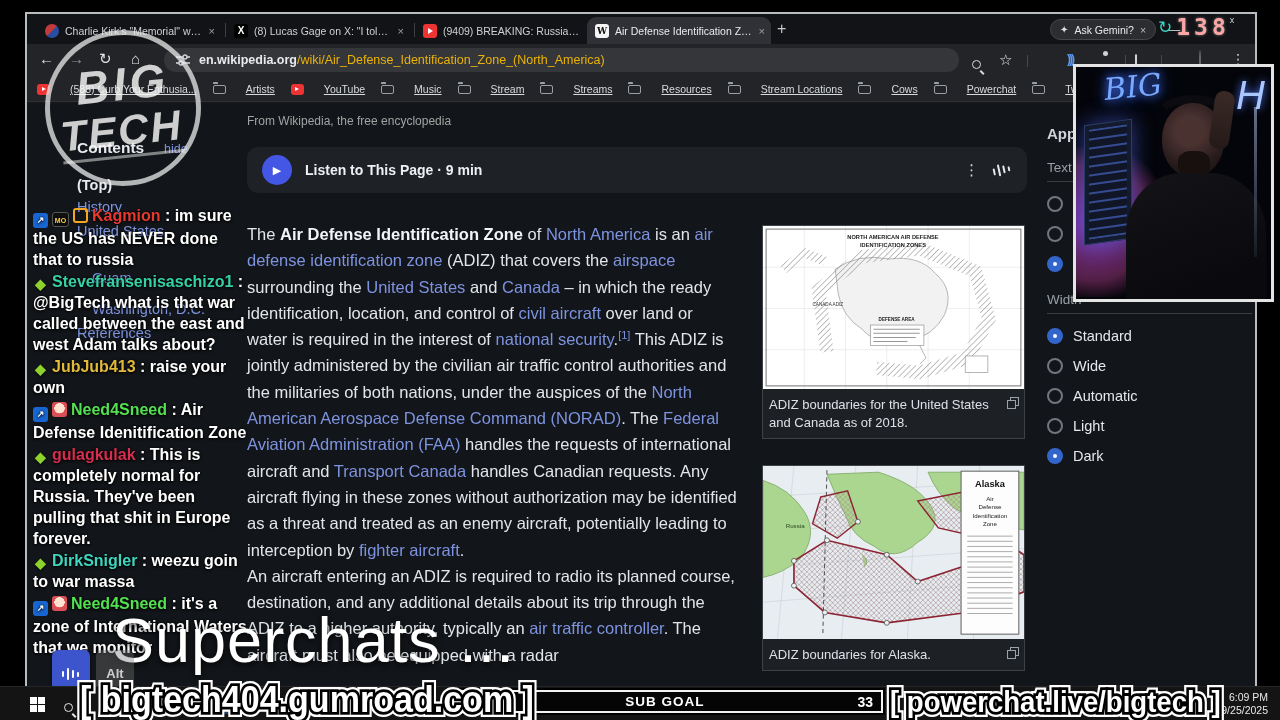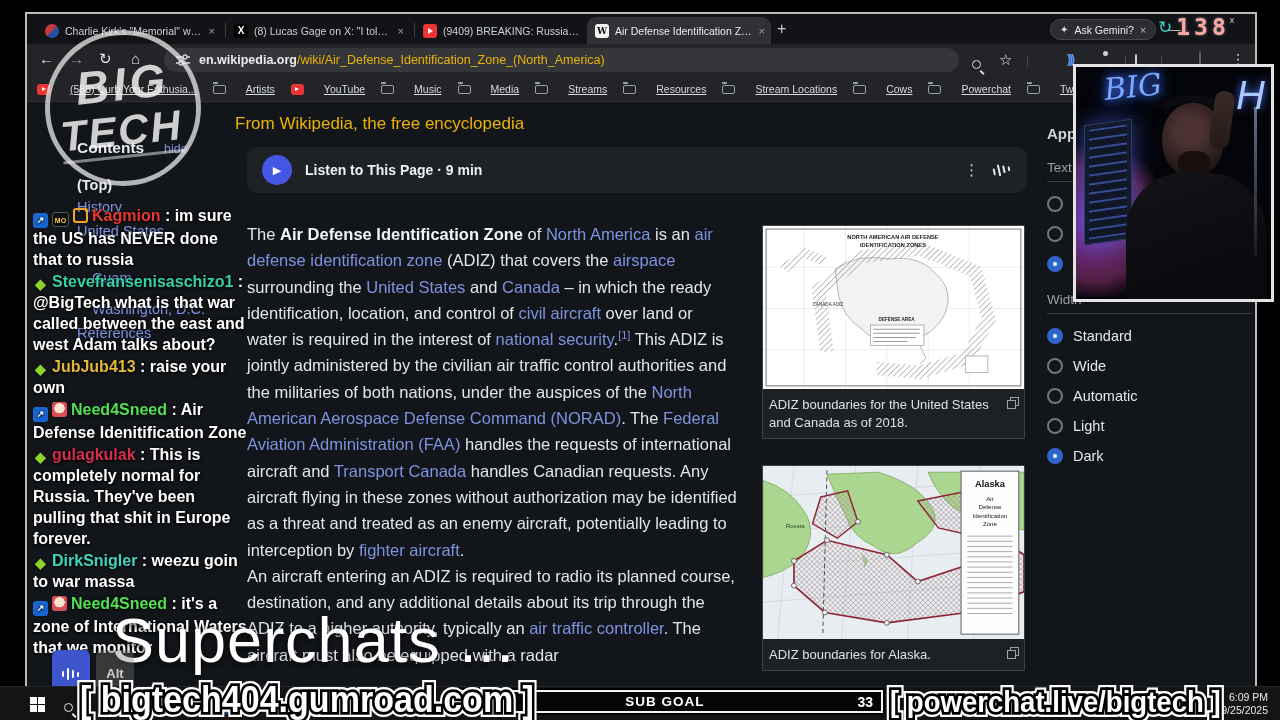--- a/index.html
+++ b/index.html
@@ -82,21 +82,21 @@
   .folder-icon { border:1.5px solid #9aa0a6; border-radius:2px; position:relative; height:9px; }
   .folder-icon::before { content:""; position:absolute; left:-1px; top:-4px; width:5px; height:2px;
     background:#9aa0a6; border-radius:1px 1px 0 0; }
   .kick-icon { background:#46e03b; color:#000; }
   .x-icon { background:#000; color:#fff; border:1px solid #333; }
   .sflix-icon { background:#12212b; color:#2fd0c8; }
   .chatgpt-icon { background:#3a3d42; color:#e8eaed; border-radius:50%; }
 
   
   #page { position:absolute; left:0; top:89px; width:1228px; height:585px; background:#121519; }
-  #fromwiki { position:absolute; left:208px; top:11px; font-size:17px; color:#eab308; }
+  #fromwiki { position:absolute; left:220px; top:11px; font-size:12px; color:#a3a3a3; }
   #listenbar { position:absolute; left:220px; top:44px; width:780px; height:46px; background:#1e2126;
     border-radius:11px; }
   #playbtn { position:absolute; left:15px; top:8px; width:30px; height:30px; border-radius:50%;
     background:#4456e4; color:#fff; display:flex; align-items:center; justify-content:center; font-size:11px; }
   #listenlabel { position:absolute; left:58px; top:15px; font-size:14px; font-weight:600; color:#eef0f3; }
   #listen-kebab { position:absolute; right:48px; top:14px; color:#d6dade; font-size:15px; }
   #wave-ic { position:absolute; right:16px; top:15px; }
 
   #article { position:absolute; left:220px; top:118px; width:490px; font-size:16.5px;
     line-height:26.3px; color:#e2e5ea; }
@@ -291,21 +291,21 @@
         <span class="bm">
           <i class="bi youtube-icon"></i>
           <span>YouTube</span>
         </span>
         <span class="bm">
           <i class="bi folder-icon"></i>
           <span>Music</span>
         </span>
         <span class="bm">
           <i class="bi folder-icon"></i>
-          <span>Media</span>
+          <span>Stream</span>
         </span>
         <span class="bm">
           <i class="bi folder-icon"></i>
           <span>Streams</span>
         </span>
         <span class="bm">
           <i class="bi folder-icon"></i>
           <span>Resources</span>
         </span>
         <span class="bm">

